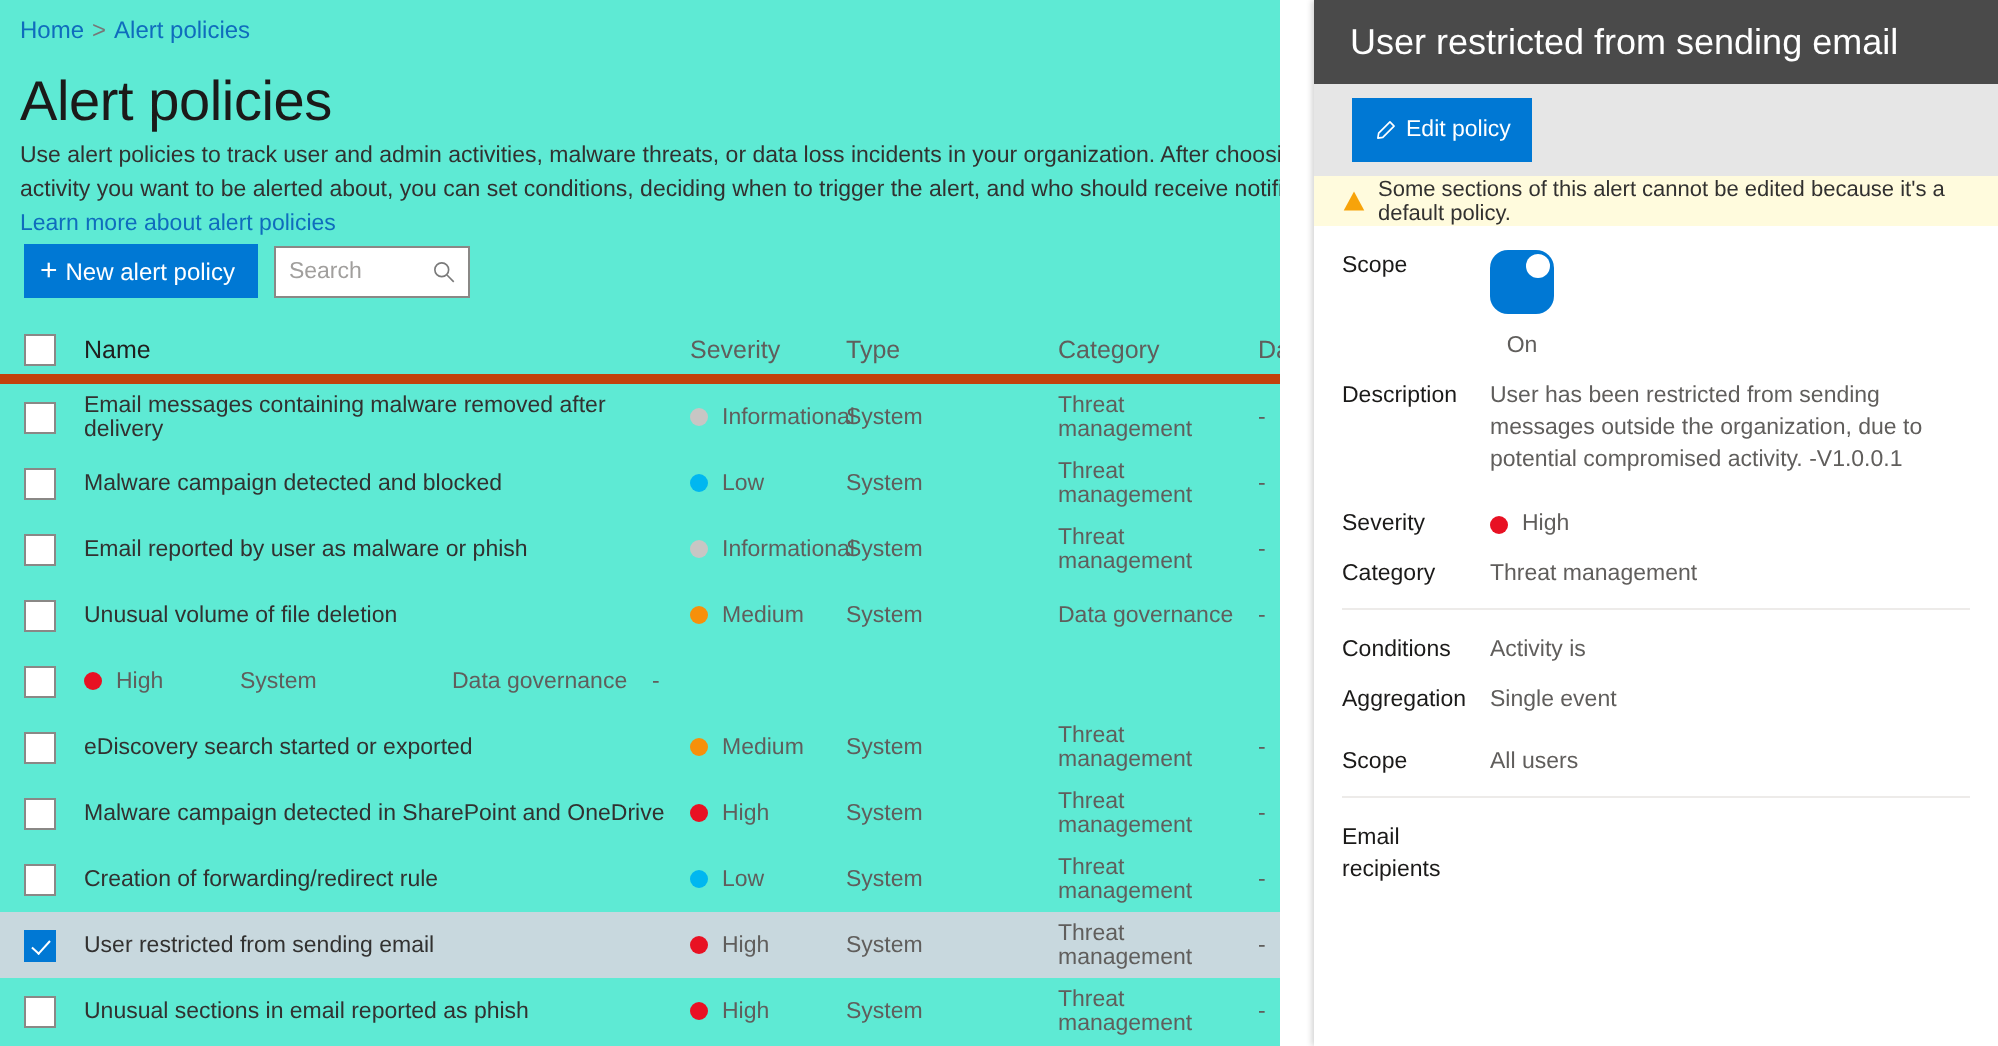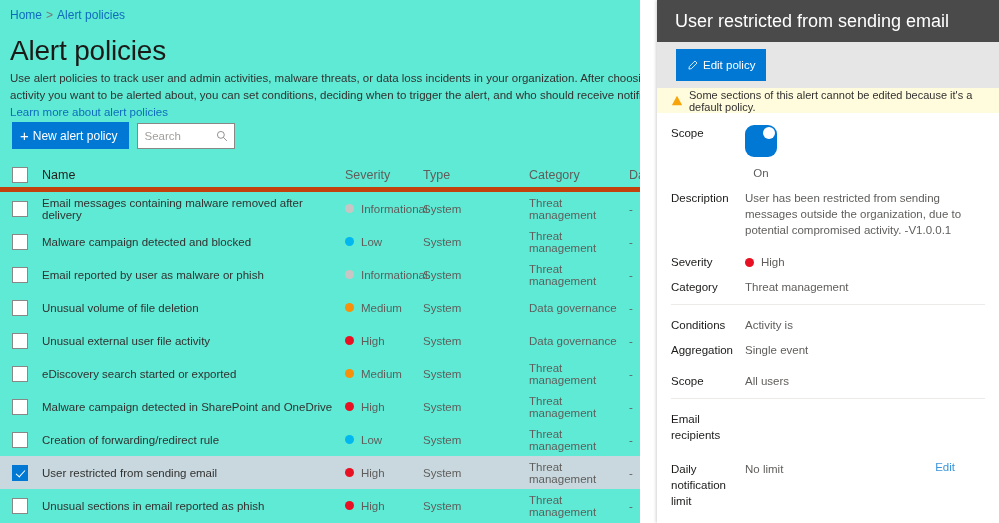--- a/index.html
+++ b/index.html
@@ -295,21 +295,20 @@
               <span>Medium</span>
             </div>
             <div class="c-type">System</div>
             <div class="c-cat">Data governance</div>
             <div class="c-date">-</div>
           </div>
           <div class="trow">
             <div class="c-chk">
               <span class="chk"></span>
             </div>
-            <div class="c-name">Unusual external user file activity</div>
             <div class="c-sev">
               <span class="dot" style="background:#e81123"></span>
               <span>High</span>
             </div>
             <div class="c-type">System</div>
             <div class="c-cat">Data governance</div>
             <div class="c-date">-</div>
           </div>
           <div class="trow">
             <div class="c-chk">
@@ -455,22 +454,17 @@
 
       <div class="sep"></div>
 
       <div class="frow" style="margin-bottom:18px">
         <div class="flabel">Email recipients</div>
         <div class="fval">
           <span class="blurred"></span>
         </div>
       </div>
 
-      <div class="frow">
-        <div class="flabel">Daily notification limit</div>
-        <div class="fval">No limit</div>
-        <span class="edit-link">Edit</span>
-      </div>
 
     </div>
   </div>
 
 </div>
 
 </body></html>

